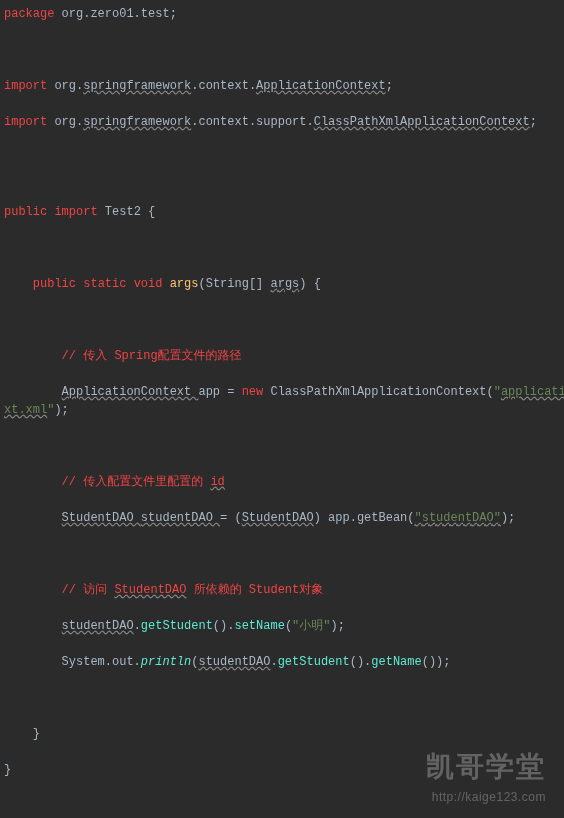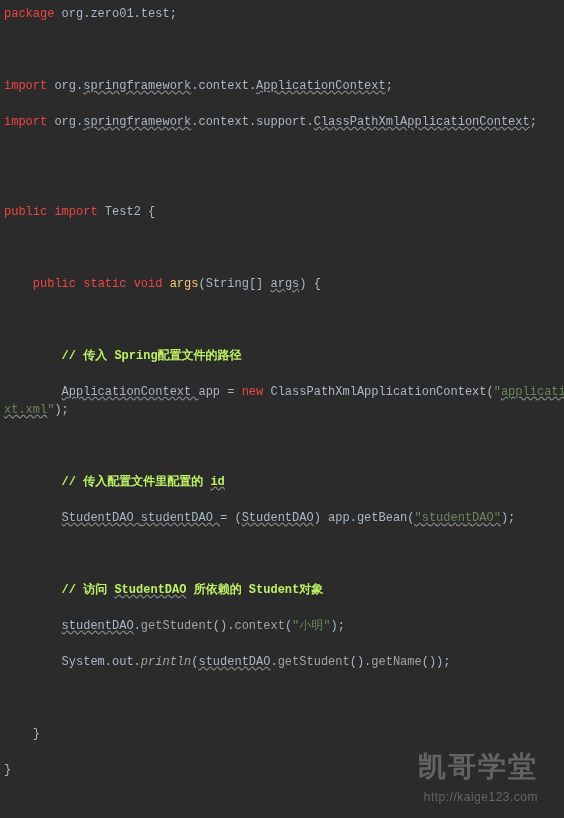--- a/index.html
+++ b/index.html
@@ -18,28 +18,28 @@
   color: #a9b7c6;
 }
 .line {
   white-space: pre;
   min-height: 18px;
 }
 .kw { color: #ef4444; }
 .cls { }
 .method-def { color: #ffc66d; }
 .str { color: #6a8759; }
-.comment { color: #bef264; font-weight: bold; }
+.comment { color: #ef4444; }
 .err-underline { text-decoration: underline; text-decoration-style: wavy; text-decoration-color: #888; }
 .static-call { font-style: italic; }
-.yellow { color: #a3a3a3; }
+.yellow { color: #5eead4; }
 
 .watermark {
   position: absolute;
-  right: 26px;
+  right: 18px;
   bottom: 12px;
   text-align: right;
   opacity: 0.35;
   color: #ccc;
   font-family: sans-serif;
 }
 .watermark .cn { font-size: 28px; font-weight: bold; letter-spacing: 2px; }
 .watermark .url { font-size: 12px; letter-spacing: 0.5px; }
 </style>
 </head>
@@ -74,21 +74,21 @@
 <div class="line"> </div>
 <div class="line"> </div>
 <div class="line"><span>        </span><span class="comment">// 传入配置文件里配置的 </span><span class="comment err-underline">id</span></div>
 <div class="line"> </div>
 <div class="line"><span>        </span><span class="err-underline">StudentDAO </span><span class="err-underline">studentDAO </span><span>= (</span><span class="err-underline">StudentDAO</span><span>) app.getBean(</span><span class="str err-underline">"studentDAO"</span><span>);</span></div>
 <div class="line"> </div>
 <div class="line"> </div>
 <div class="line"> </div>
 <div class="line"><span>        </span><span class="comment">// 访问 </span><span class="comment err-underline">StudentDAO</span><span class="comment"> 所依赖的 Student对象</span></div>
 <div class="line"> </div>
-<div class="line"><span>        </span><span class="err-underline">studentDAO</span><span>.</span><span class="yellow">getStudent</span><span>().</span><span class="yellow">context</span><span>(</span><span class="str">"小明"</span><span>);</span></div>
+<div class="line"><span>        </span><span class="err-underline">studentDAO</span><span>.</span><span class="yellow">getStudent</span><span>().</span><span class="yellow">setName</span><span>(</span><span class="str">"小明"</span><span>);</span></div>
 <div class="line"> </div>
 <div class="line"><span>        </span><span>System.out.</span><span class="yellow static-call">println</span><span>(</span><span class="err-underline">studentDAO</span><span>.</span><span class="yellow">getStudent</span><span>().</span><span class="yellow">getName</span><span>());</span></div>
 <div class="line"> </div>
 <div class="line"> </div>
 <div class="line"> </div>
 <div class="line"><span>    </span><span>}</span></div>
 <div class="line"> </div>
 <div class="line"><span>}</span></div>
 
 </div>

